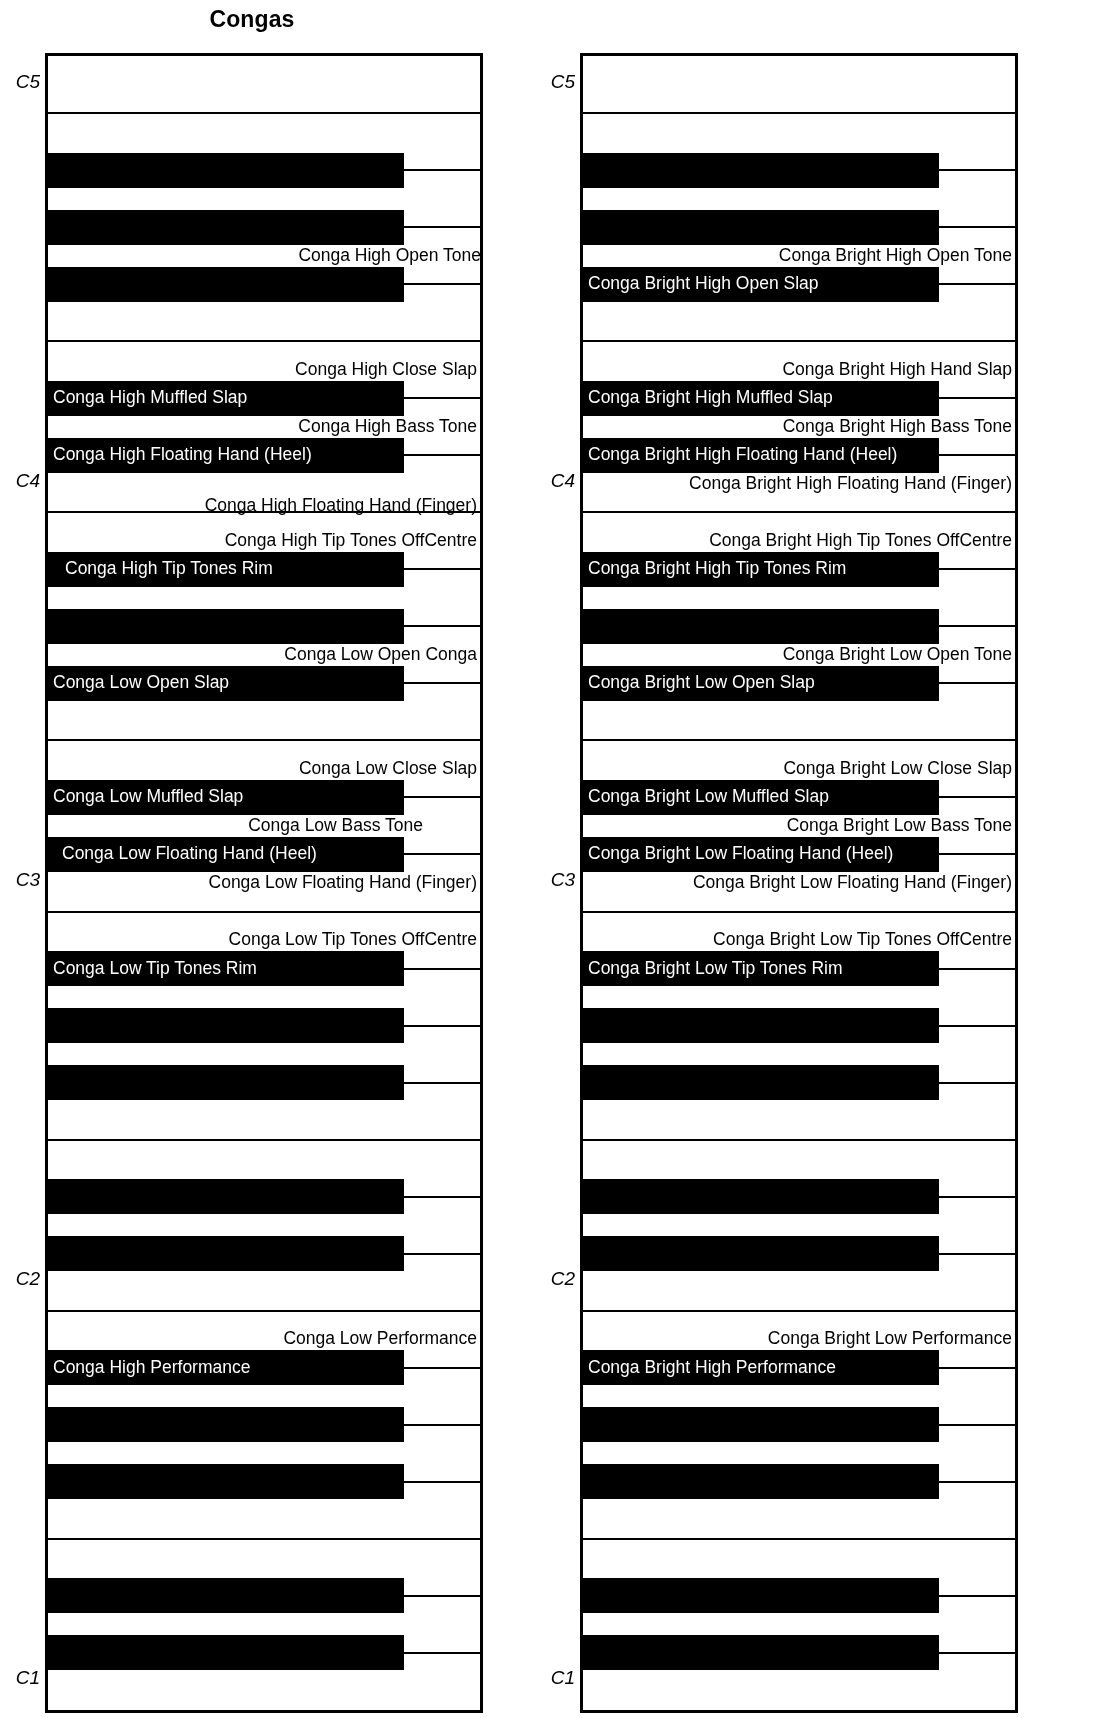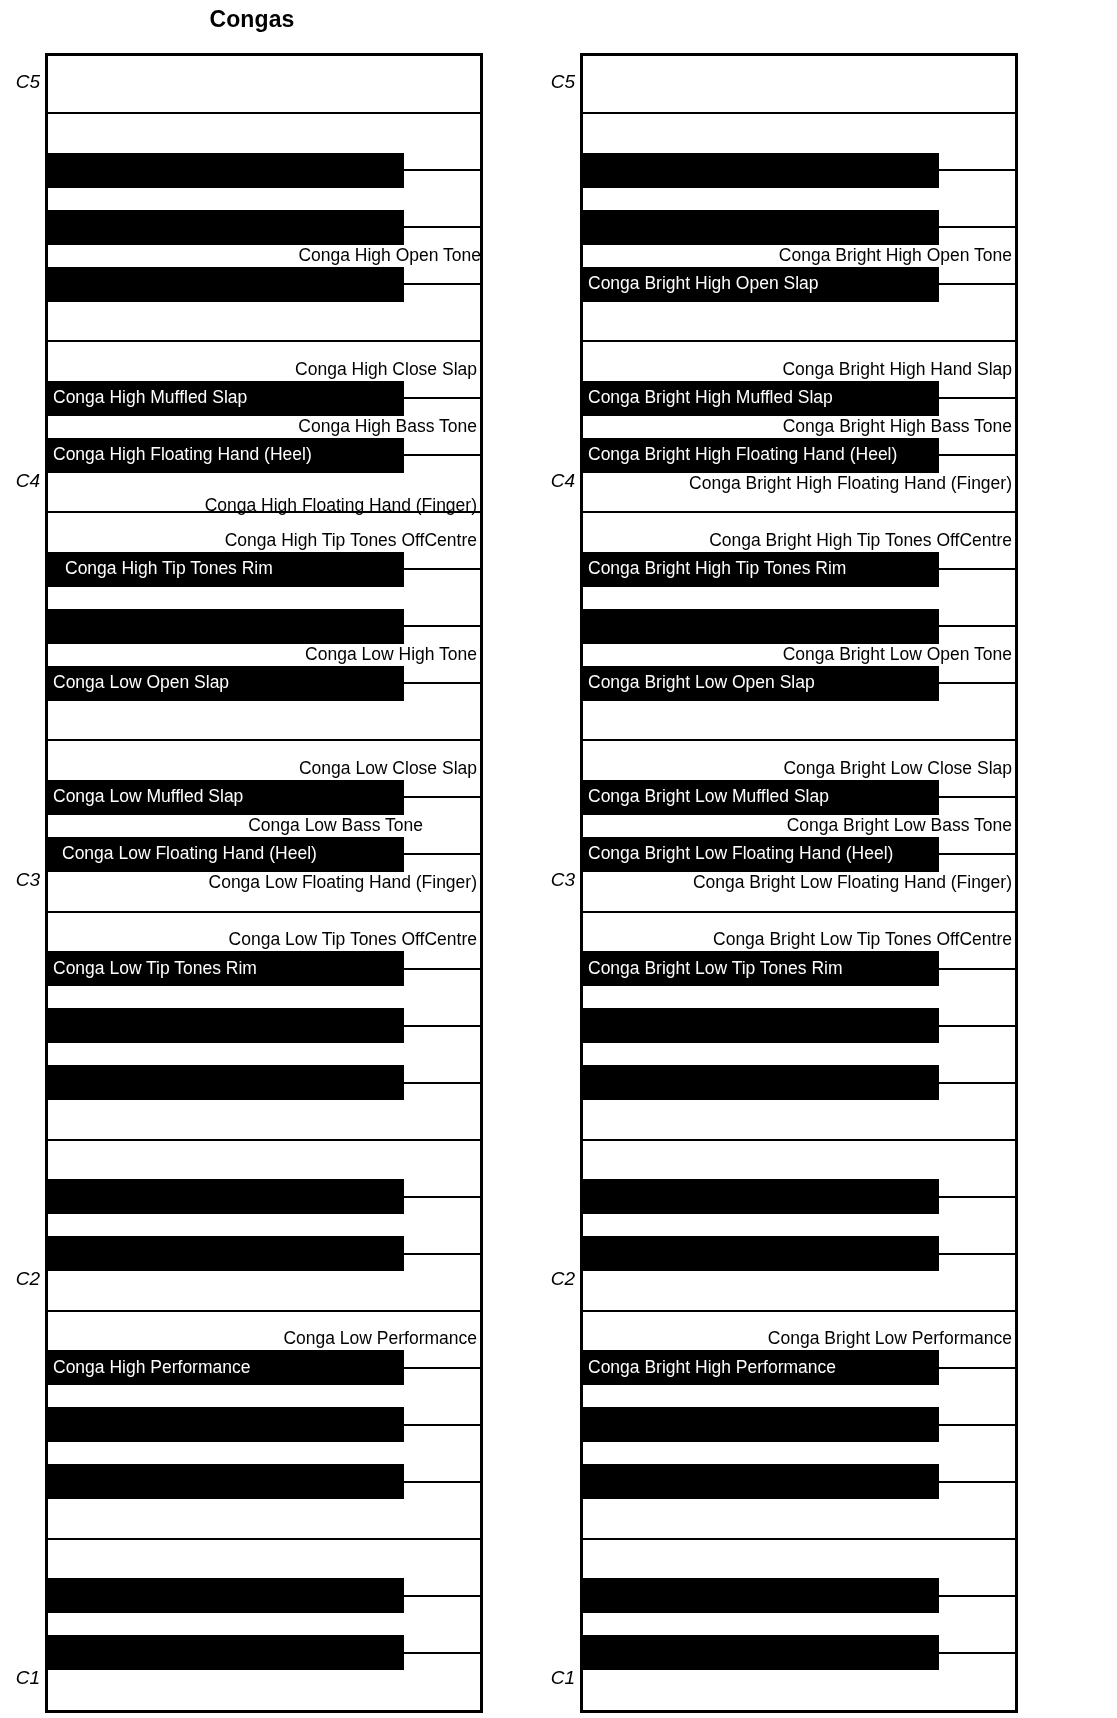--- a/index.html
+++ b/index.html
@@ -158,21 +158,21 @@
           <div class="wlabel" style="top: 305px; left: 0px; width: 432px;">Conga High Close Slap</div>
           <div class="wlabel" style="top: 191px; left: 4px; width: 432px;">Conga High Open Tone</div>
           <div class="blabel" style="top: 904px; left: 0px; width: 356px;">Conga Low Tip Tones Rim</div>
           <div class="wlabel" style="top: 875px; left: 0px; width: 432px;">Conga Low Tip Tones OffCentre</div>
           <div class="wlabel" style="top: 818px; left: 0px; width: 432px;">Conga Low Floating Hand (Finger)</div>
           <div class="blabel" style="top: 789px; left: 0px; width: 356px; margin-left: 9px;">Conga Low Floating Hand (Heel)</div>
           <div class="wlabel" style="top: 761px; left: 0px; width: 378px; padding-left: 32px;">Conga Low Bass Tone</div>
           <div class="blabel" style="top: 732px; left: 0px; width: 356px;">Conga Low Muffled Slap</div>
           <div class="wlabel" style="top: 704px; left: 0px; width: 432px;">Conga Low Close Slap</div>
           <div class="blabel" style="top: 618px; left: 0px; width: 356px;">Conga Low Open Slap</div>
-          <div class="wlabel" style="top: 590px; left: 0px; width: 432px;">Conga Low High Tone</div>
+          <div class="wlabel" style="top: 590px; left: 0px; width: 432px;">Conga Low Open Conga</div>
           <div class="blabel" style="top: 1303px; left: 0px; width: 356px;">Conga High Performance</div>
           <div class="wlabel" style="top: 1274px; left: 0px; width: 432px;">Conga Low Performance</div>
         </div>
     </div>
     <div id="oct-congas">
         <div class="octave" style="top: 72px;">C5</div>
         <div class="octave" style="top: 471px;">C4</div>
         <div class="octave" style="top: 870px;">C3</div>
         <div class="octave" style="top: 1269px;">C2</div>
         <div class="octave" style="top: 1668px;">C1</div>

